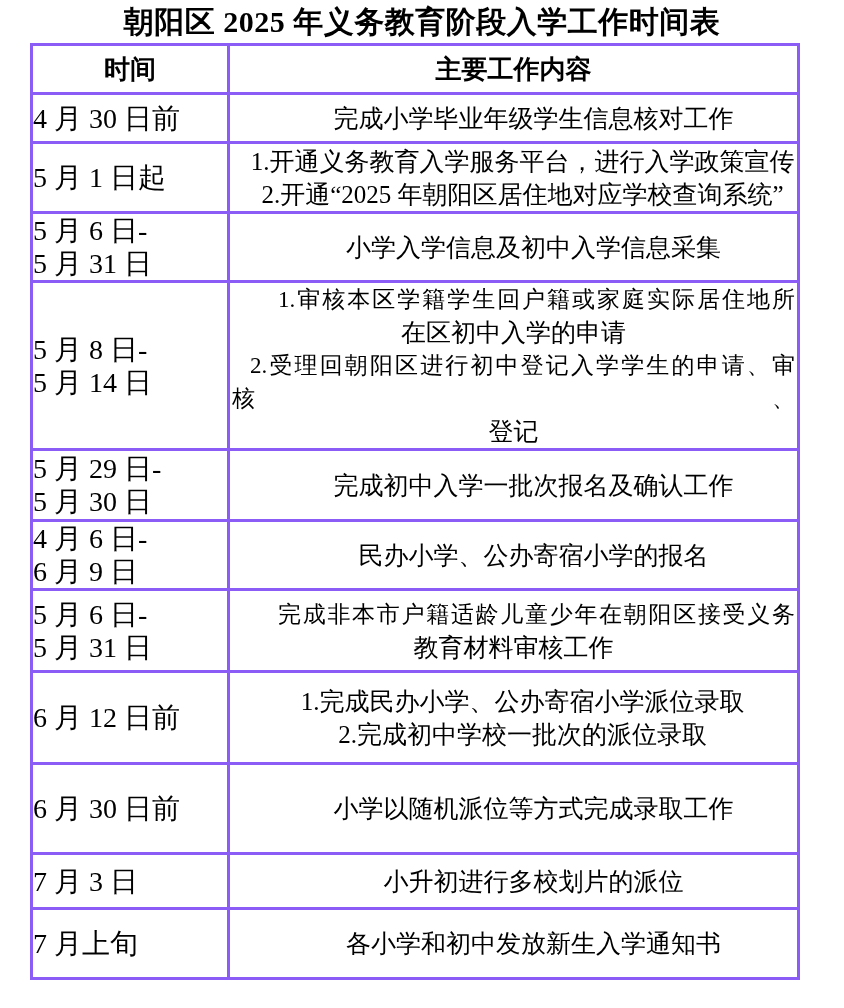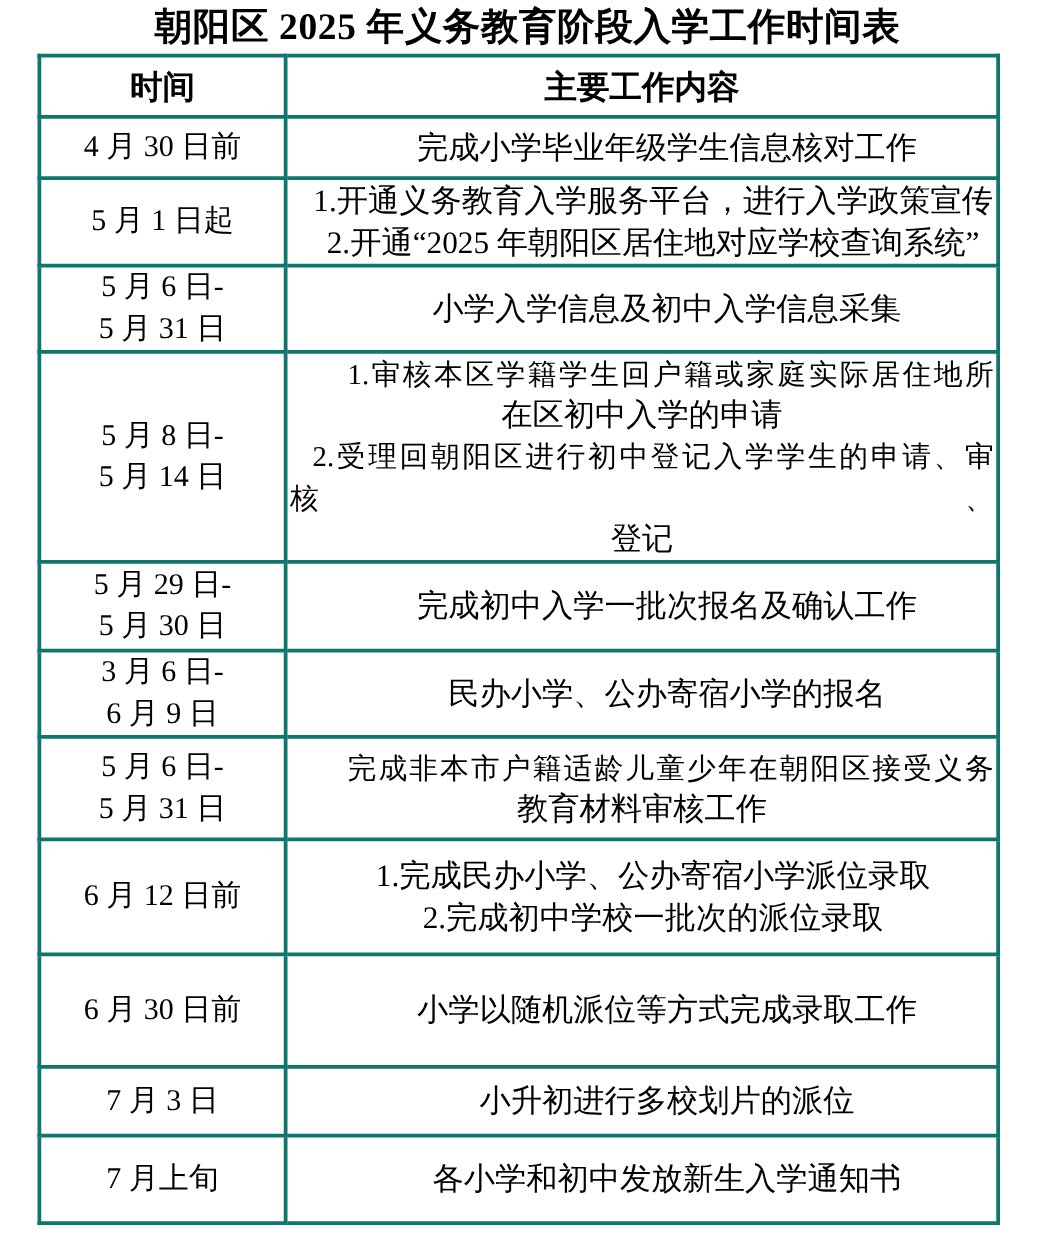--- a/index.html
+++ b/index.html
@@ -26,36 +26,35 @@
     letter-spacing: 0.5px;
     white-space: nowrap;
   }
   table.sched {
     border-collapse: collapse;
     table-layout: fixed;
     width: 770px;
     margin-left: 30px;
   }
   table.sched td, table.sched th {
-    border: 3px solid #0f766e;
+    border: 3px solid #8b5cf6;
     padding: 0;
     vertical-align: middle;
     font-weight: normal;
   }
   
   tr.hrow th {
     font-family: "Liberation Sans", "DejaVu Sans", sans-serif;
     font-weight: bold;
     font-size: 26px;
     text-align: center;
   }
   
   .t {
-    text-align: center;
-    font-size: 24px;
+    font-size: 28px;
     line-height: 33px;
     white-space: nowrap;
   }
   
   .c {
     font-size: 25px;
     line-height: 33px;
     padding-left: 2px;
     padding-right: 2px;
     white-space: nowrap;
@@ -149,21 +148,21 @@
         <div>5 月 29 日-</div>
         <div>5 月 30 日</div>
       </td>
       <td>
         <div class="c ind-lg">完成初中入学一批次报名及确认工作</div>
       </td>
     </tr>
 
     <tr>
       <td class="t">
-        <div>3 月 6 日-</div>
+        <div>4 月 6 日-</div>
         <div>6 月 9 日</div>
       </td>
       <td>
         <div class="c ind-lg">民办小学、公办寄宿小学的报名</div>
       </td>
     </tr>
 
     <tr>
       <td class="t">
         <div>5 月 6 日-</div>

